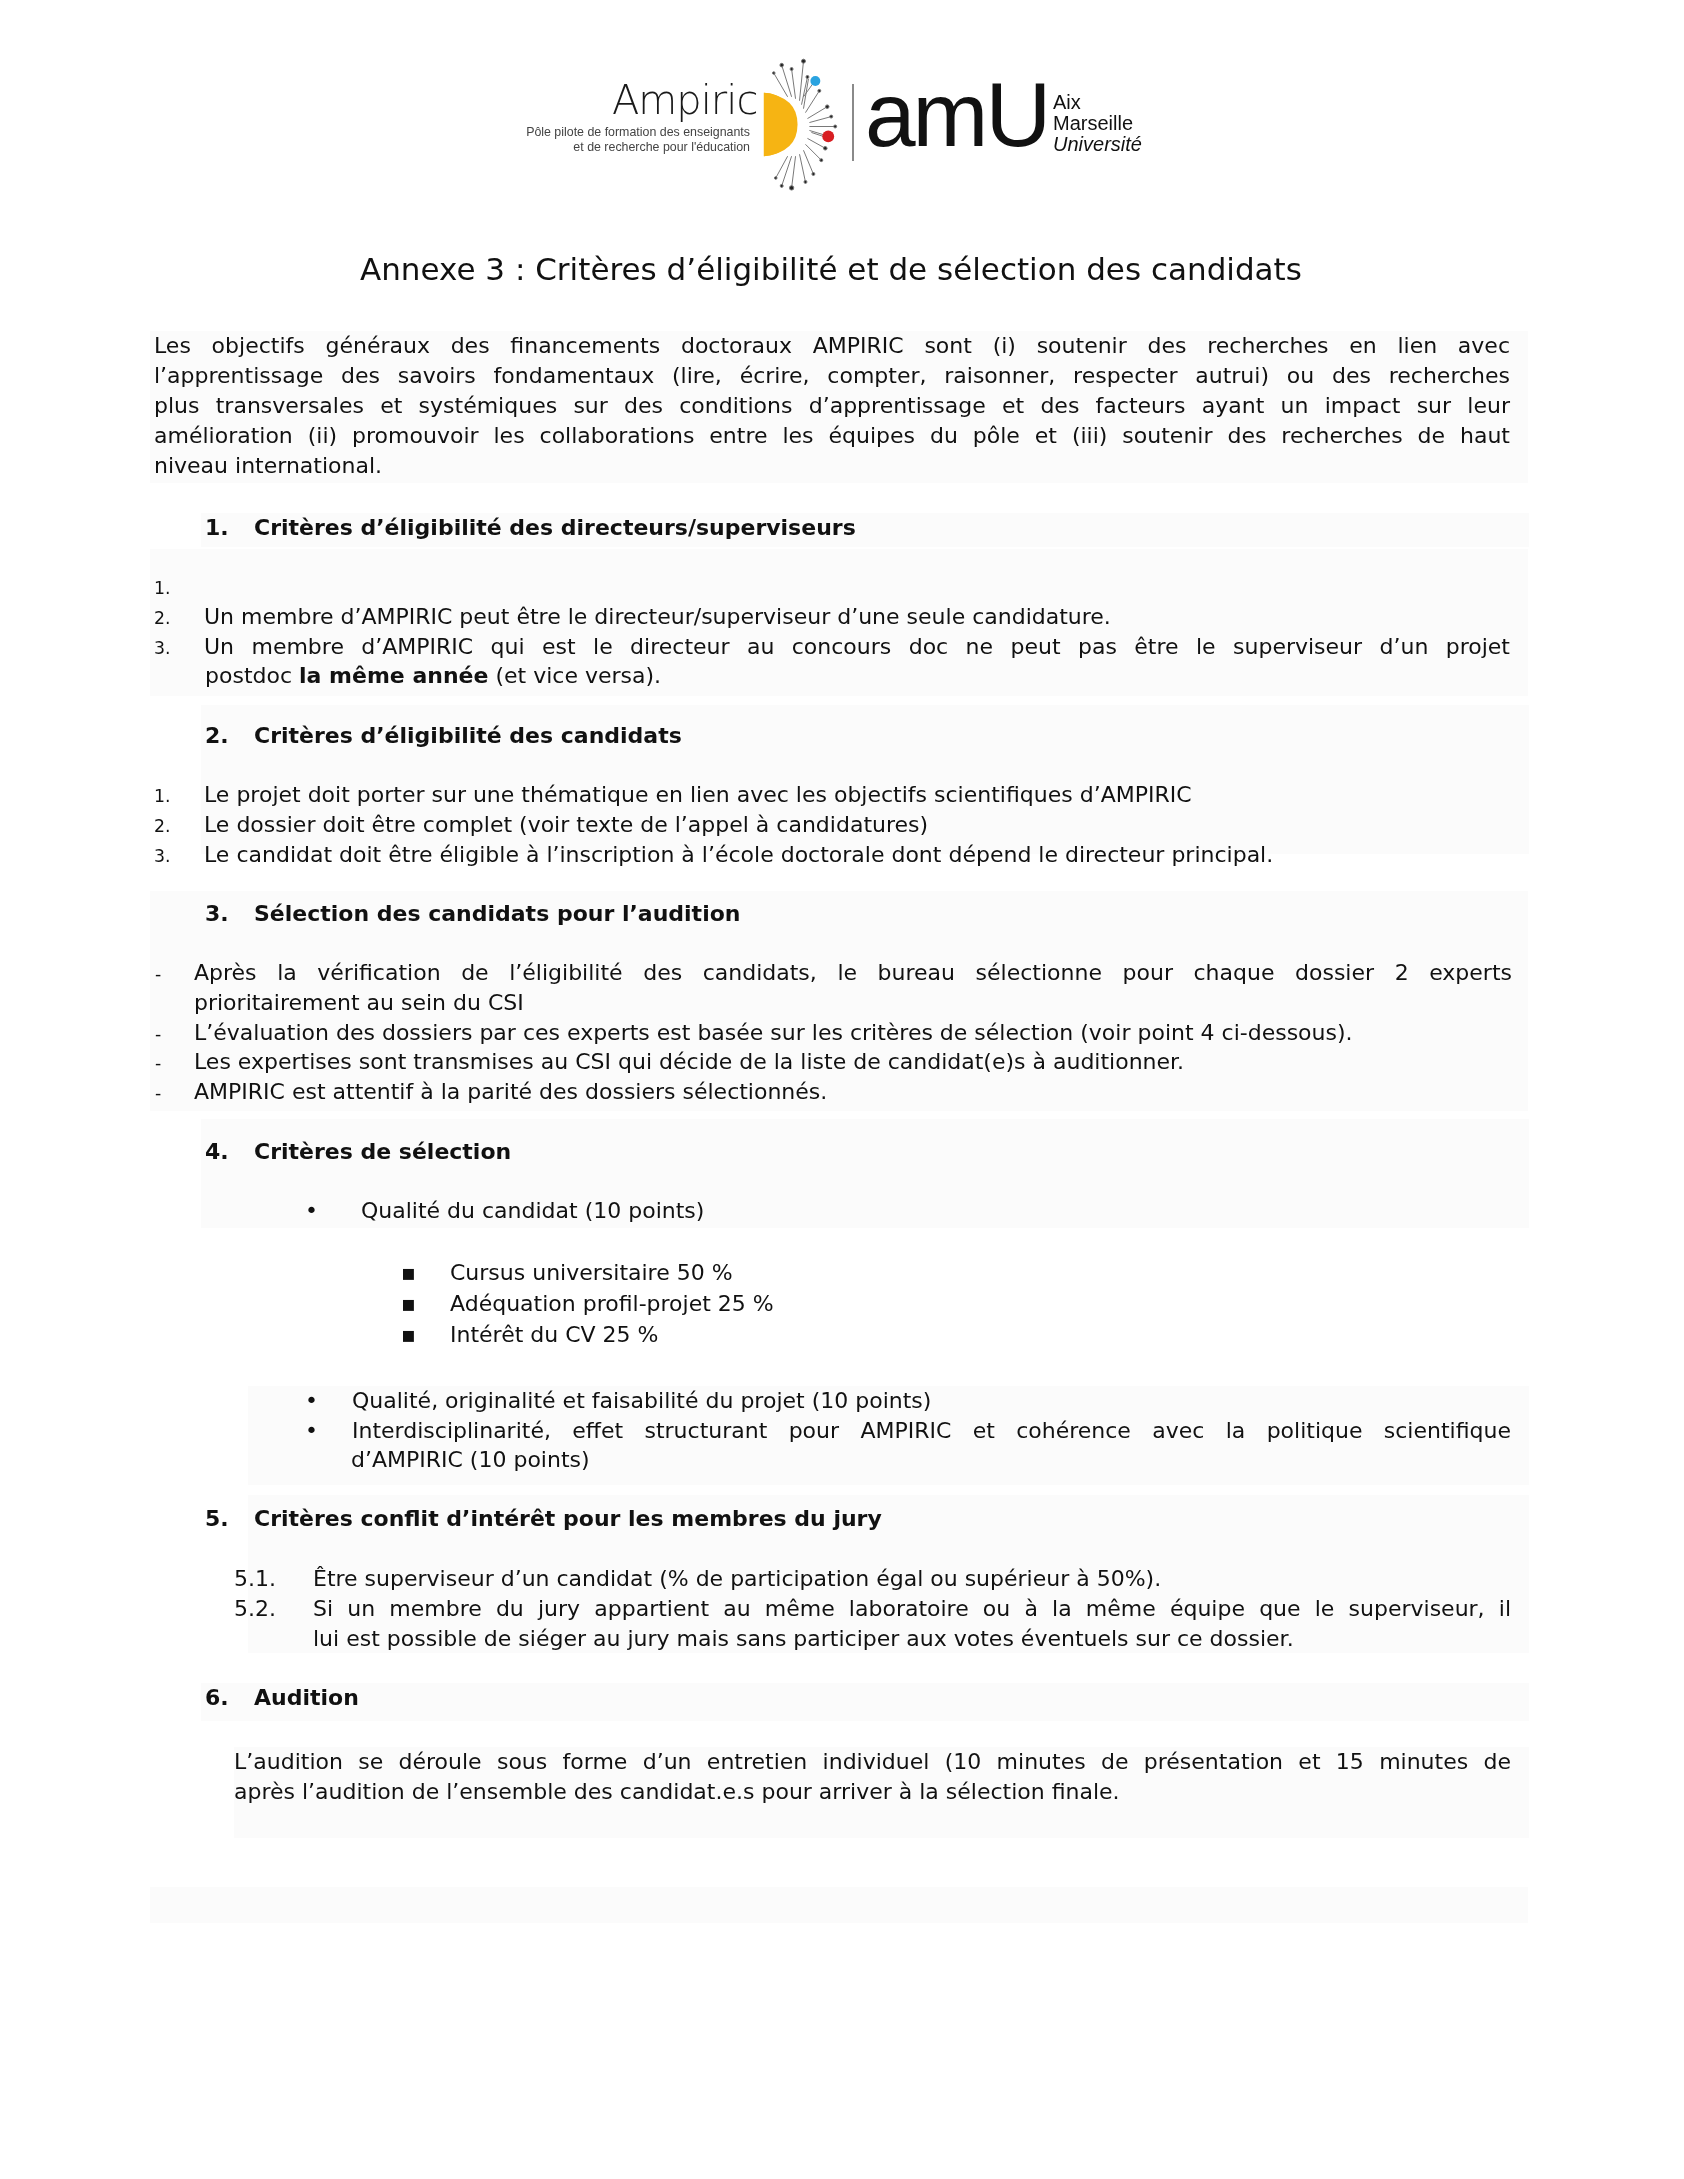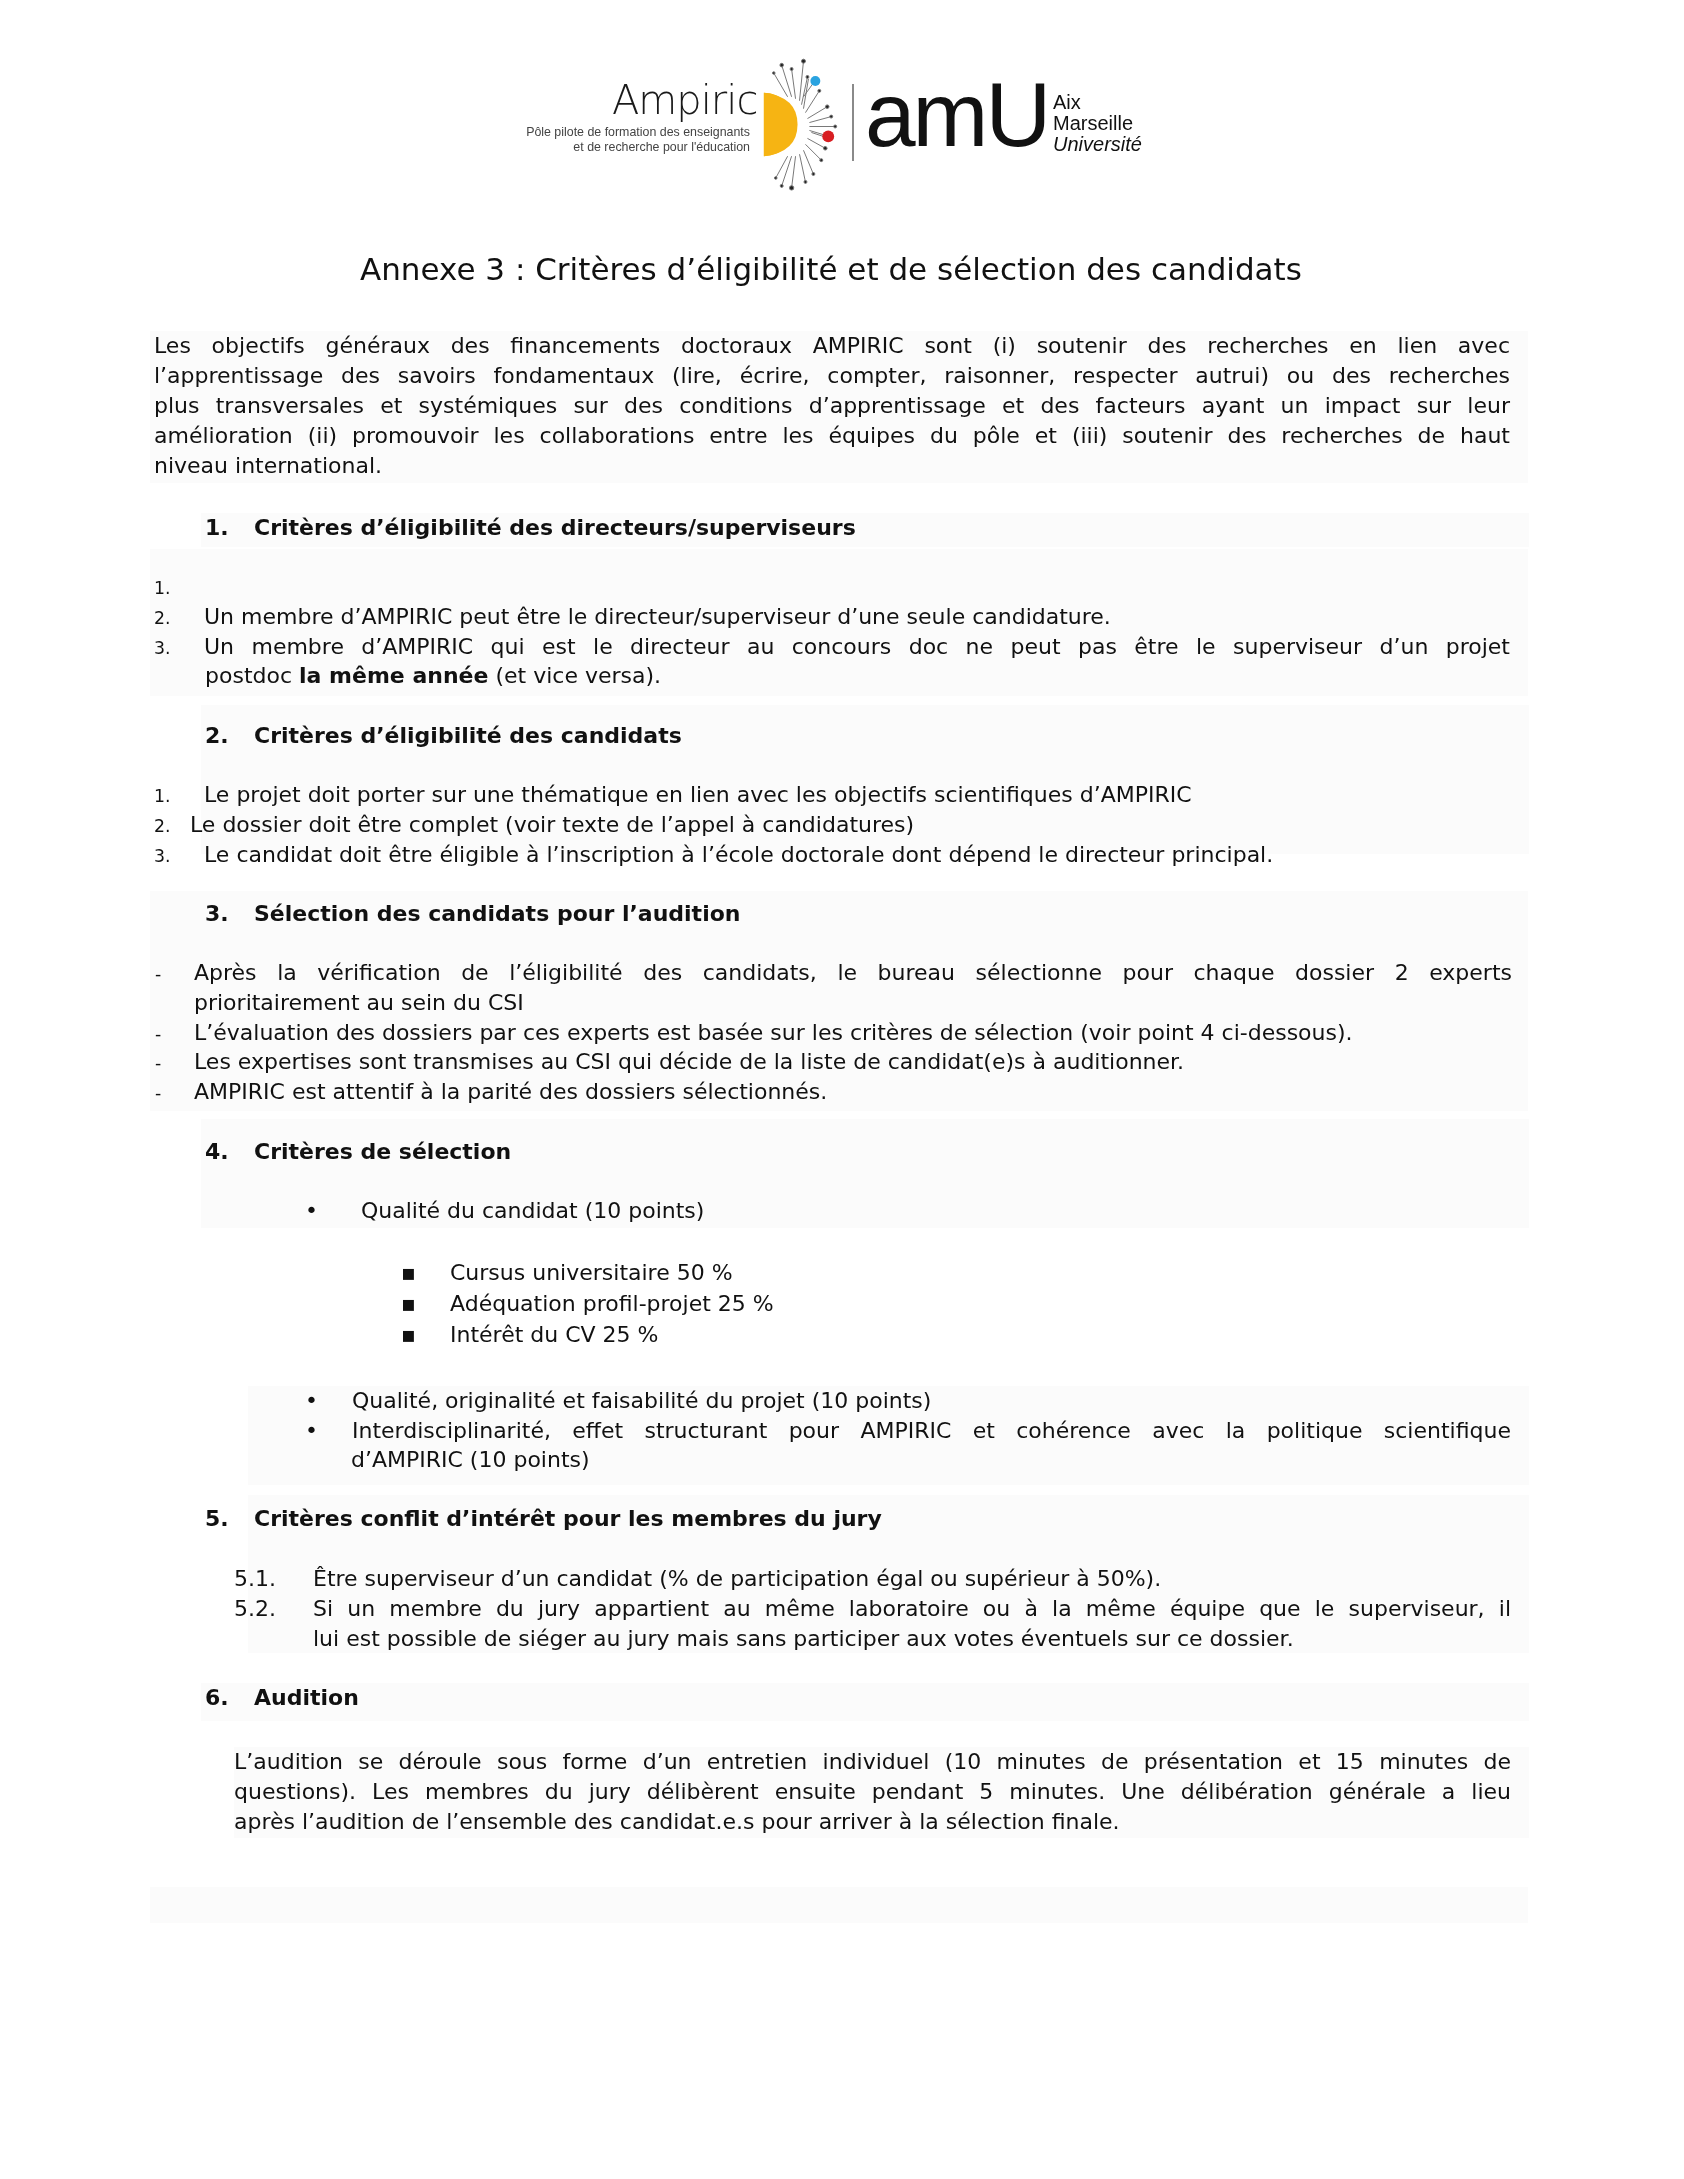--- a/index.html
+++ b/index.html
@@ -127,21 +127,21 @@
   <span>2.</span>
   <span style="position:absolute; left:49px;">Critères d’éligibilité des candidats</span>
 </div>
 <div>
   <div class="abs item" style="left:154px; top:782px;">
     <span class="num">1.</span>
     <span style="position:absolute; left:50px;">Le projet doit porter sur une thématique en lien avec les objectifs scientifiques d’AMPIRIC</span>
   </div>
   <div class="abs item" style="left:154px; top:812px;">
     <span class="num">2.</span>
-    <span style="position:absolute; left:36px;">Le dossier doit être complet (voir texte de l’appel à candidatures)</span>
+    <span style="position:absolute; left:50px;">Le dossier doit être complet (voir texte de l’appel à candidatures)</span>
   </div>
   <div class="abs item" style="left:154px; top:842px;">
     <span class="num">3.</span>
     <span style="position:absolute; left:50px;">Le candidat doit être éligible à l’inscription à l’école doctorale dont dépend le directeur principal.</span>
   </div>
 </div>
 
 <div class="abs shade" style="left:150px; top:891px; width:1378px; height:220px;"></div>
 <div class="abs heading" style="left:205px; top:901px;">
   <span>3.</span>
@@ -219,18 +219,17 @@
 </div>
 
 <div class="abs shade" style="left:201px; top:1683px; width:1328px; height:38px;"></div>
 <div class="abs shade" style="left:234px; top:1747px; width:1295px; height:91px;"></div>
 <div class="abs heading" style="left:205px; top:1685px;">
   <span>6.</span>
   <span style="position:absolute; left:49px;">Audition</span>
 </div>
 <div class="abs para" style="left:234px; top:1747px; width:1277px;">
   <span class="just-line">L’audition se déroule sous forme d’un entretien individuel (10 minutes de présentation et 15 minutes de</span>
-  <span class="just-line">questions). Les membres du jury délibèrent ensuite pendant 5 minutes. Une délibération générale a lieu</span>
   <span class="line" style="display:block;">après l’audition de l’ensemble des candidat.e.s pour arriver à la sélection finale.</span>
 </div>
 
 <div class="abs shade" style="left:150px; top:1887px; width:1378px; height:36px;"></div>
 
 
 </body></html>

